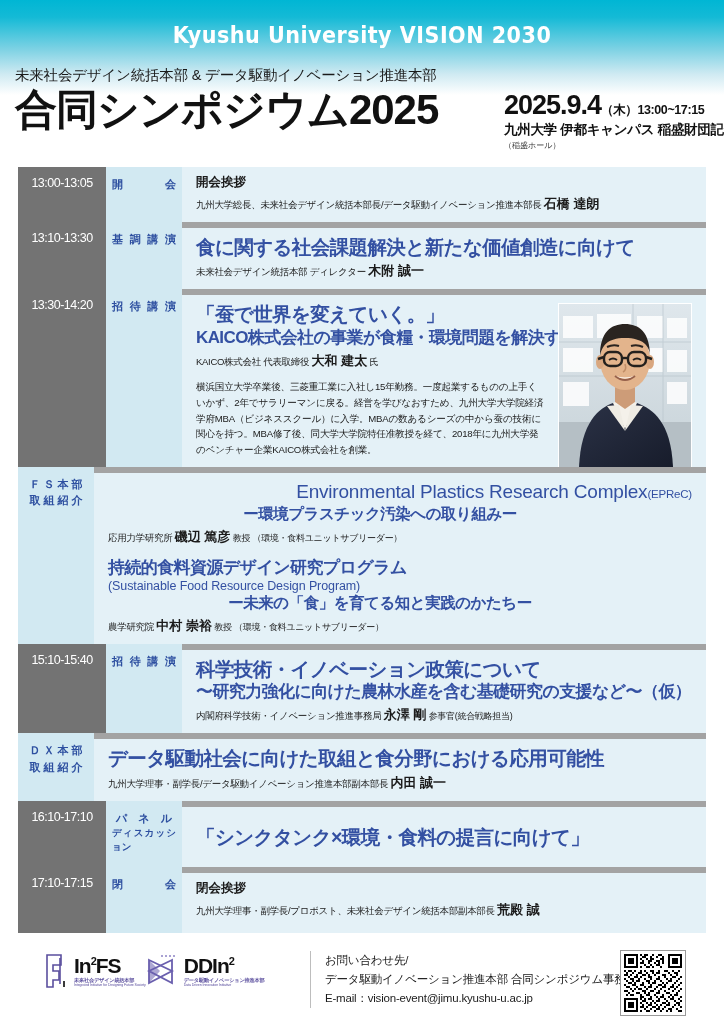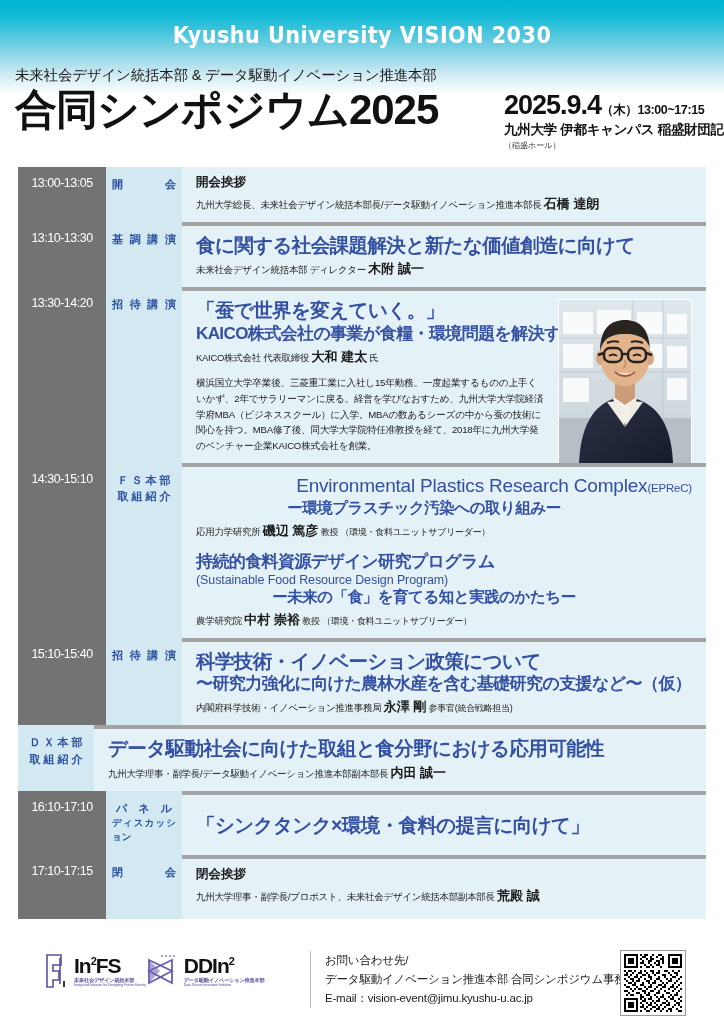--- a/index.html
+++ b/index.html
@@ -51,21 +51,21 @@
     width:76px;flex:0 0 76px;background:#d2e9f2;color:#2d4fa0;
     font-size:11px;font-weight:bold;padding:9px 6px 0 6px;box-sizing:border-box;
     text-align:justify;line-height:1.5;
   }
   .col-cat .cat-line{display:flex;justify-content:space-between;}
   .col-cat .cat-line.tight{justify-content:center;letter-spacing:0;}
   .col-body{
     flex:1;background:#e4f1f7;box-sizing:border-box;
     padding:7px 14px 9px 14px;position:relative;
   }
-  .row + .row .col-body{border-top:4px solid #a3a3a3;}
+  .row + .row .col-body{border-top:6px solid #a3a3a3;}
   .row.nosep .col-body{border-top:none;}
 
   .t-small-head{font-size:12.5px;font-weight:bold;color:#1b1b1b;margin-bottom:4px;}
   .t-big{font-size:19.5px;font-weight:bold;color:#3350a2;letter-spacing:-.6px;line-height:1.25;}
   .t-big2{font-size:17px;font-weight:bold;color:#3350a2;letter-spacing:-.6px;line-height:1.3;}
   .t-eng{font-size:19px;color:#3350a2;letter-spacing:-.2px;line-height:1.25;text-align:right;}
   .t-eng .sup{font-size:11.5px;}
   .t-sub-ind{font-size:15.5px;font-weight:bold;color:#3350a2;letter-spacing:-.5px;text-align:center;padding-right:40px;}
   .t-paren{font-size:12.5px;color:#3350a2;letter-spacing:-.1px;}
   .t-speaker{font-size:9.5px;color:#1b1b1b;margin-top:3px;letter-spacing:-.3px;}
@@ -241,21 +241,20 @@
 
             <path d="M66 60 q2 6 -2 8" stroke="#c08e68" stroke-width="1.6" fill="none"></path>
             <path d="M56 72 q10 8 20 0" stroke="#96604a" stroke-width="2" fill="none"></path>
             <path d="M57 72 q9 5 18 0 q-9 3 -18 0 Z" fill="#ffffff"></path>
           </svg>
         </div>
       </div>
     </div>
 
     <div class="row">
-      <div class="col-time">14:30-15:10</div>
       <div class="col-cat">
         <div class="cat-line tight">Ｆ Ｓ 本 部</div>
         <div class="cat-line tight">取 組 紹 介</div>
       </div>
       <div class="col-body">
         <div class="t-eng">
           <span>Environmental Plastics Research Complex</span><span class="sup">(EPReC)</span>
         </div>
         <div class="t-sub-ind">ー環境プラスチック汚染への取り組みー</div>
         <div class="t-speaker">

